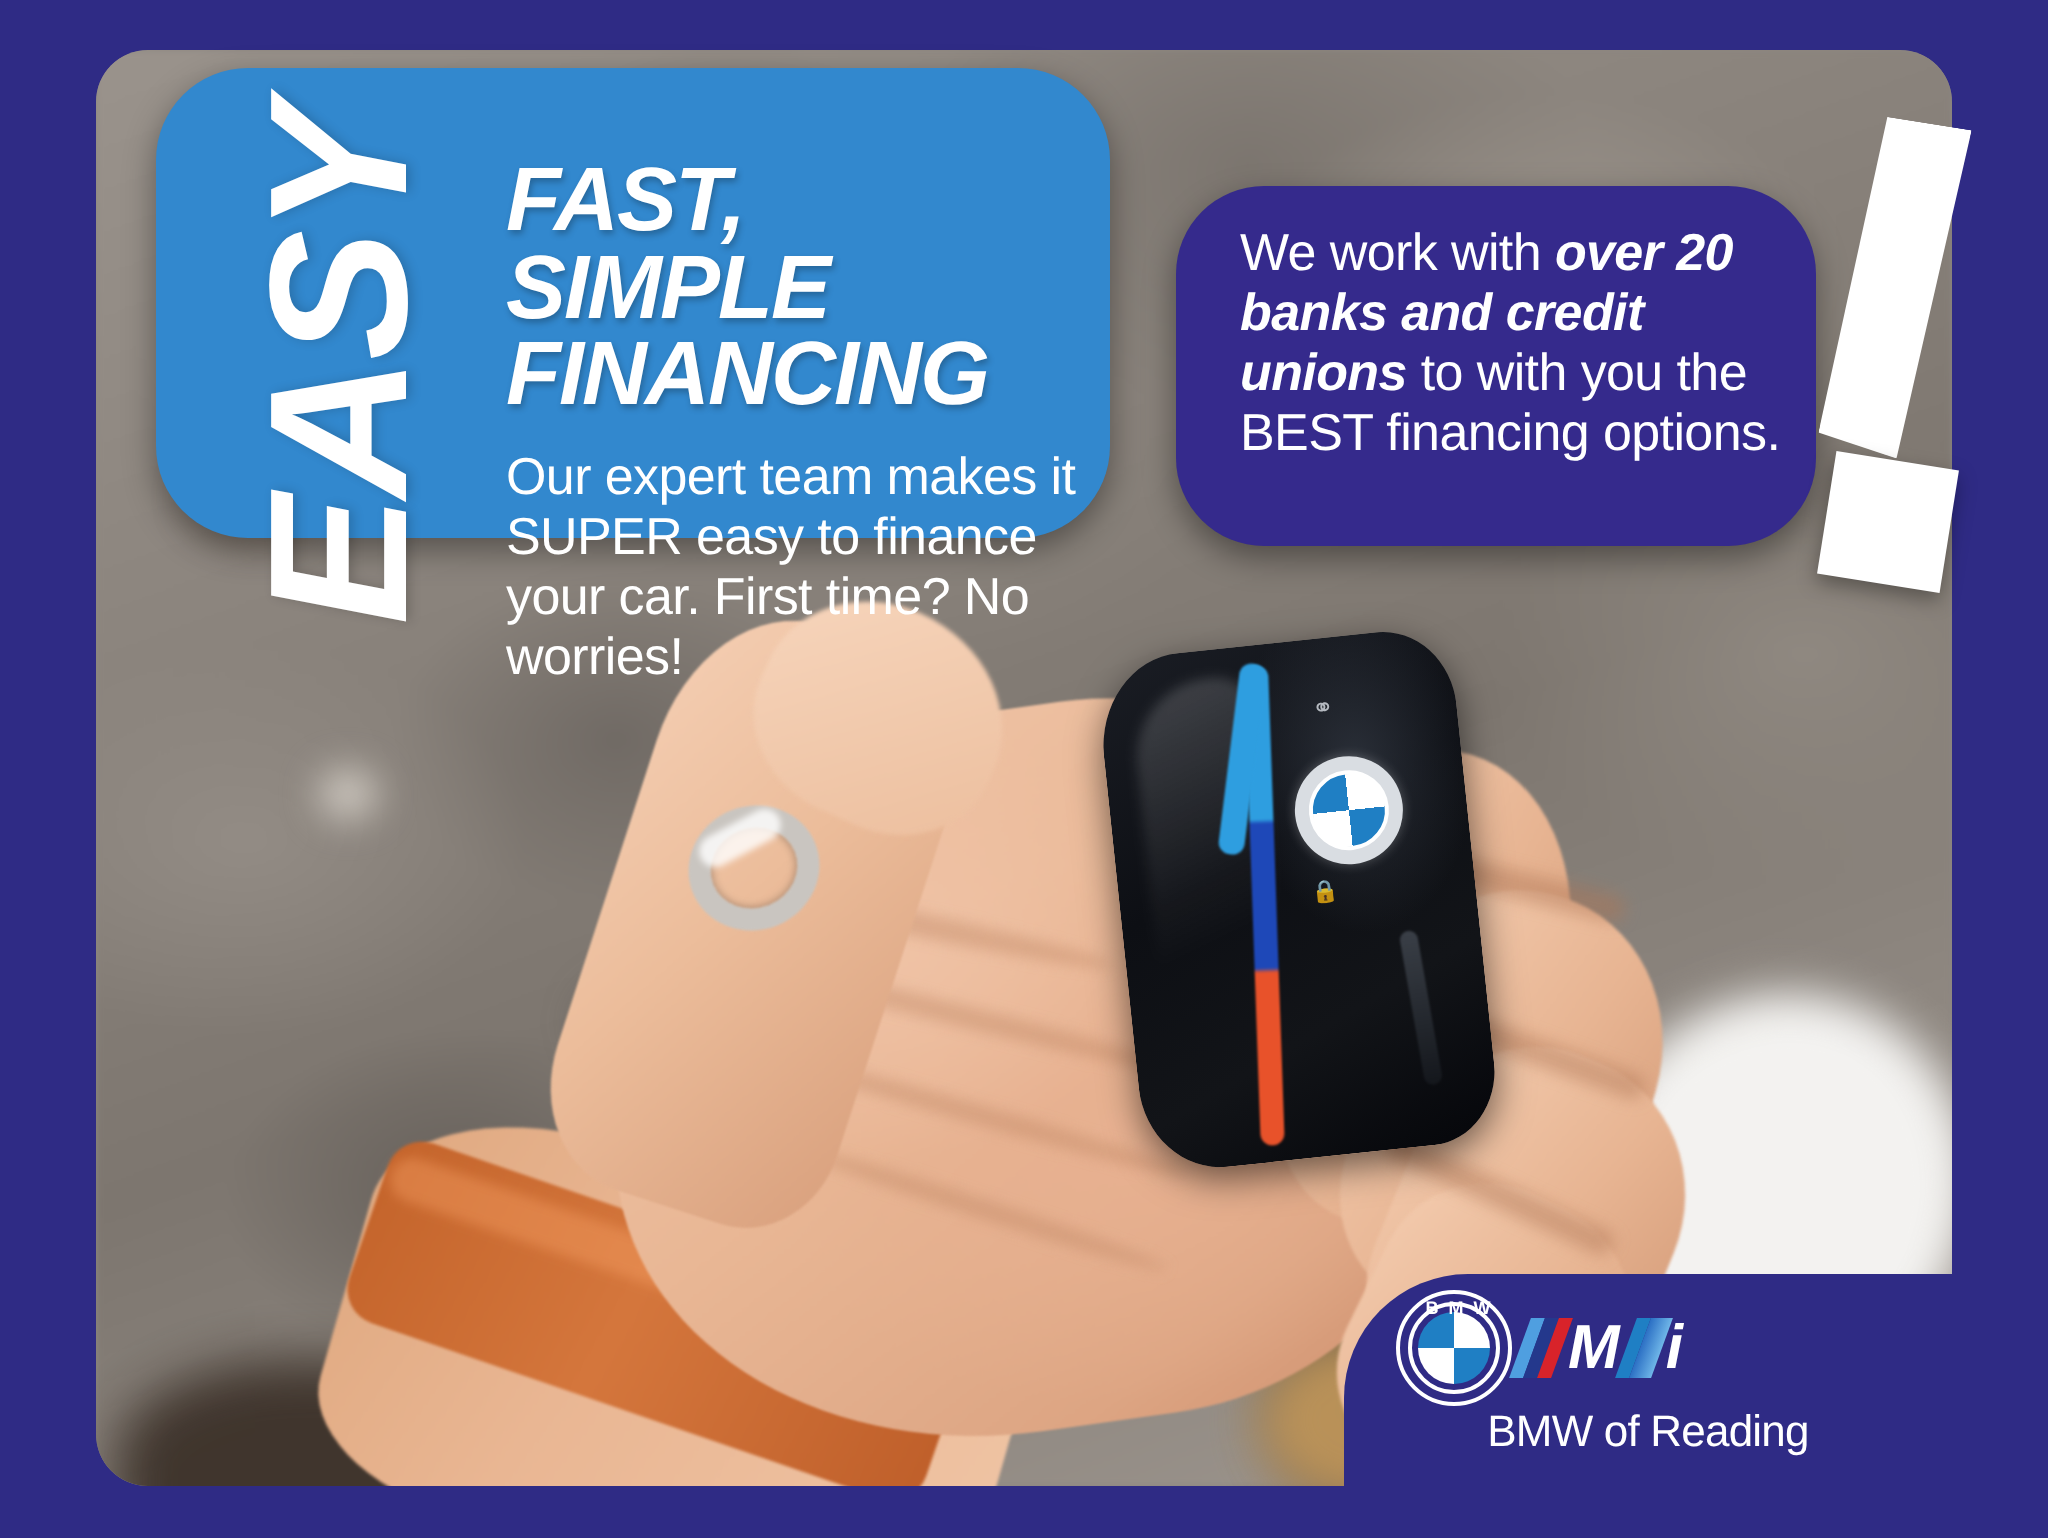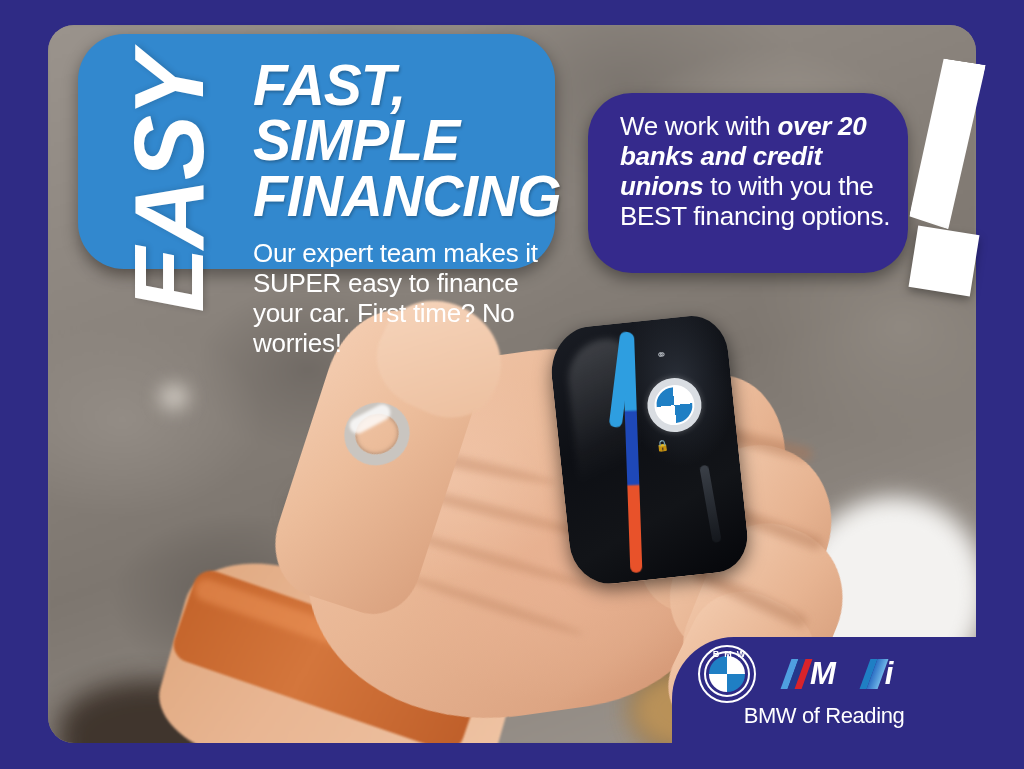--- a/index.html
+++ b/index.html
@@ -304,24 +304,25 @@
   }
   #blue-text{
     position:absolute;
     left:175px; top:24px;
     width:290px;
   }
   #headline{
     color:#ffffff;
     font-weight:bold;
     font-style:italic;
-    font-size:57px;
+    font-size:45px;
     line-height:.97;
     letter-spacing:-1px;
     text-shadow:1px 2px 3px rgba(0,0,0,.25);
+    margin-top:20px;
   }
   #subline{
     margin-top:14px;
     color:#ffffff;
     font-size:26px;
     line-height:1.16;
     letter-spacing:-.3px;
   }
 
   
@@ -369,21 +370,21 @@
     left:672px; top:637px;
     width:304px; height:106px;
     background:#2f2b85;
     border-top-left-radius:62px;
   }
   #logo-row{
     position:absolute;
     left:26px; top:8px;
     display:flex;
     align-items:center;
-    gap:30px;
+    gap:4px;
   }
   .roundel{
     position:relative;
     width:58px; height:58px;
     border-radius:50%;
     background:#2f2b85;
     border:2px solid #ffffff;
   }
   .roundel .ring2{
     position:absolute; left:4px; top:4px; width:46px; height:46px;

